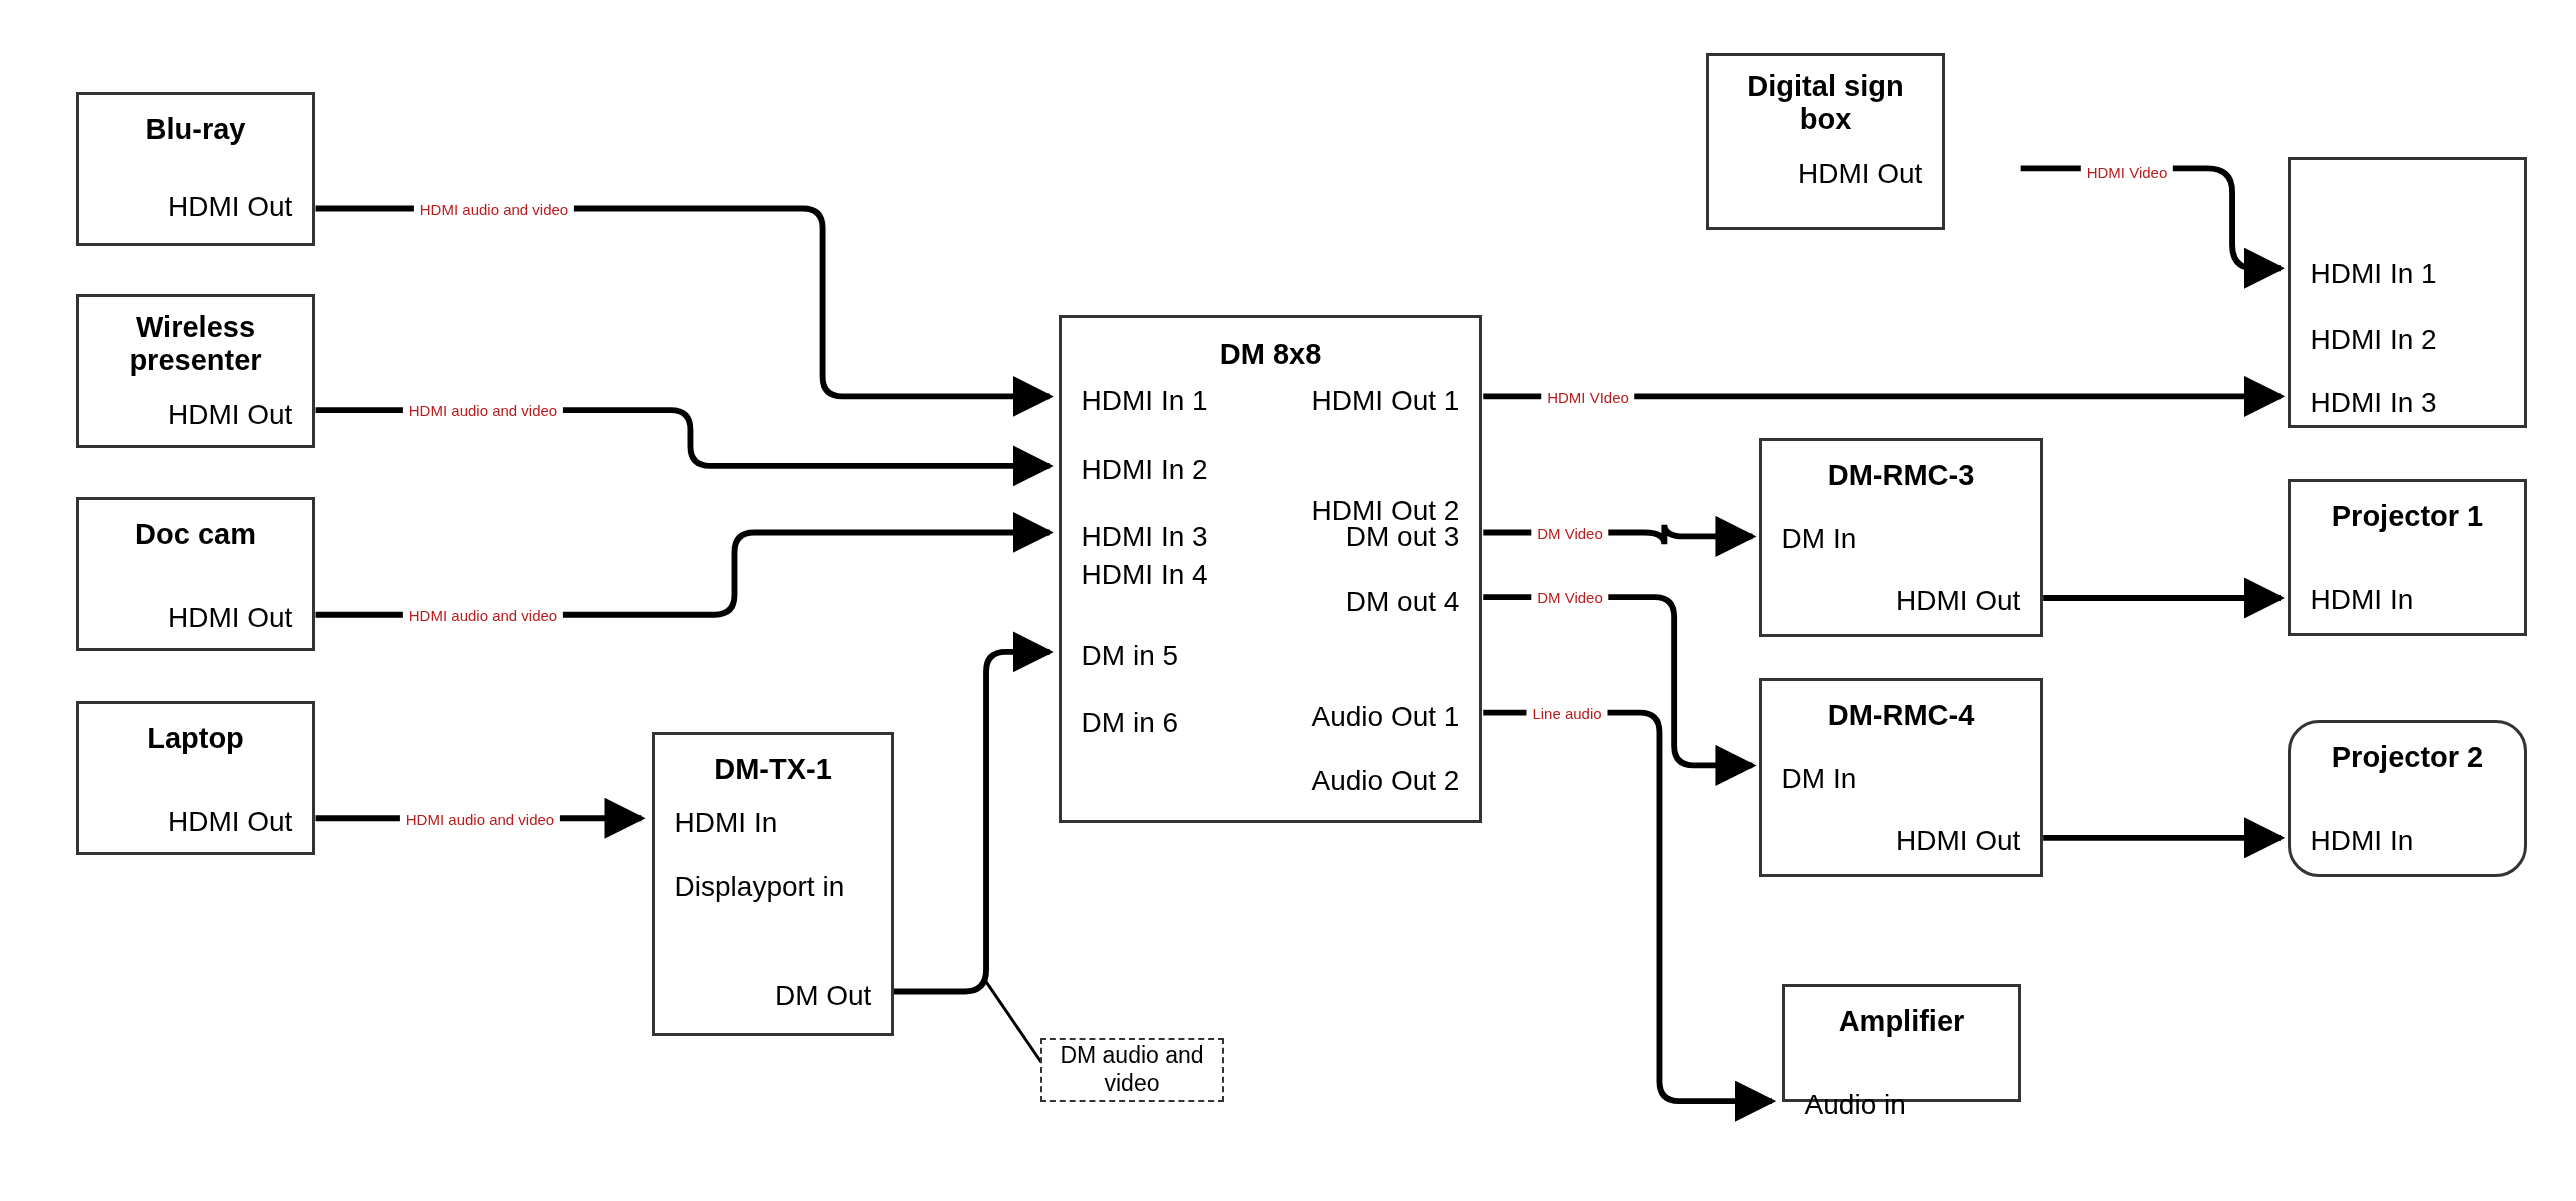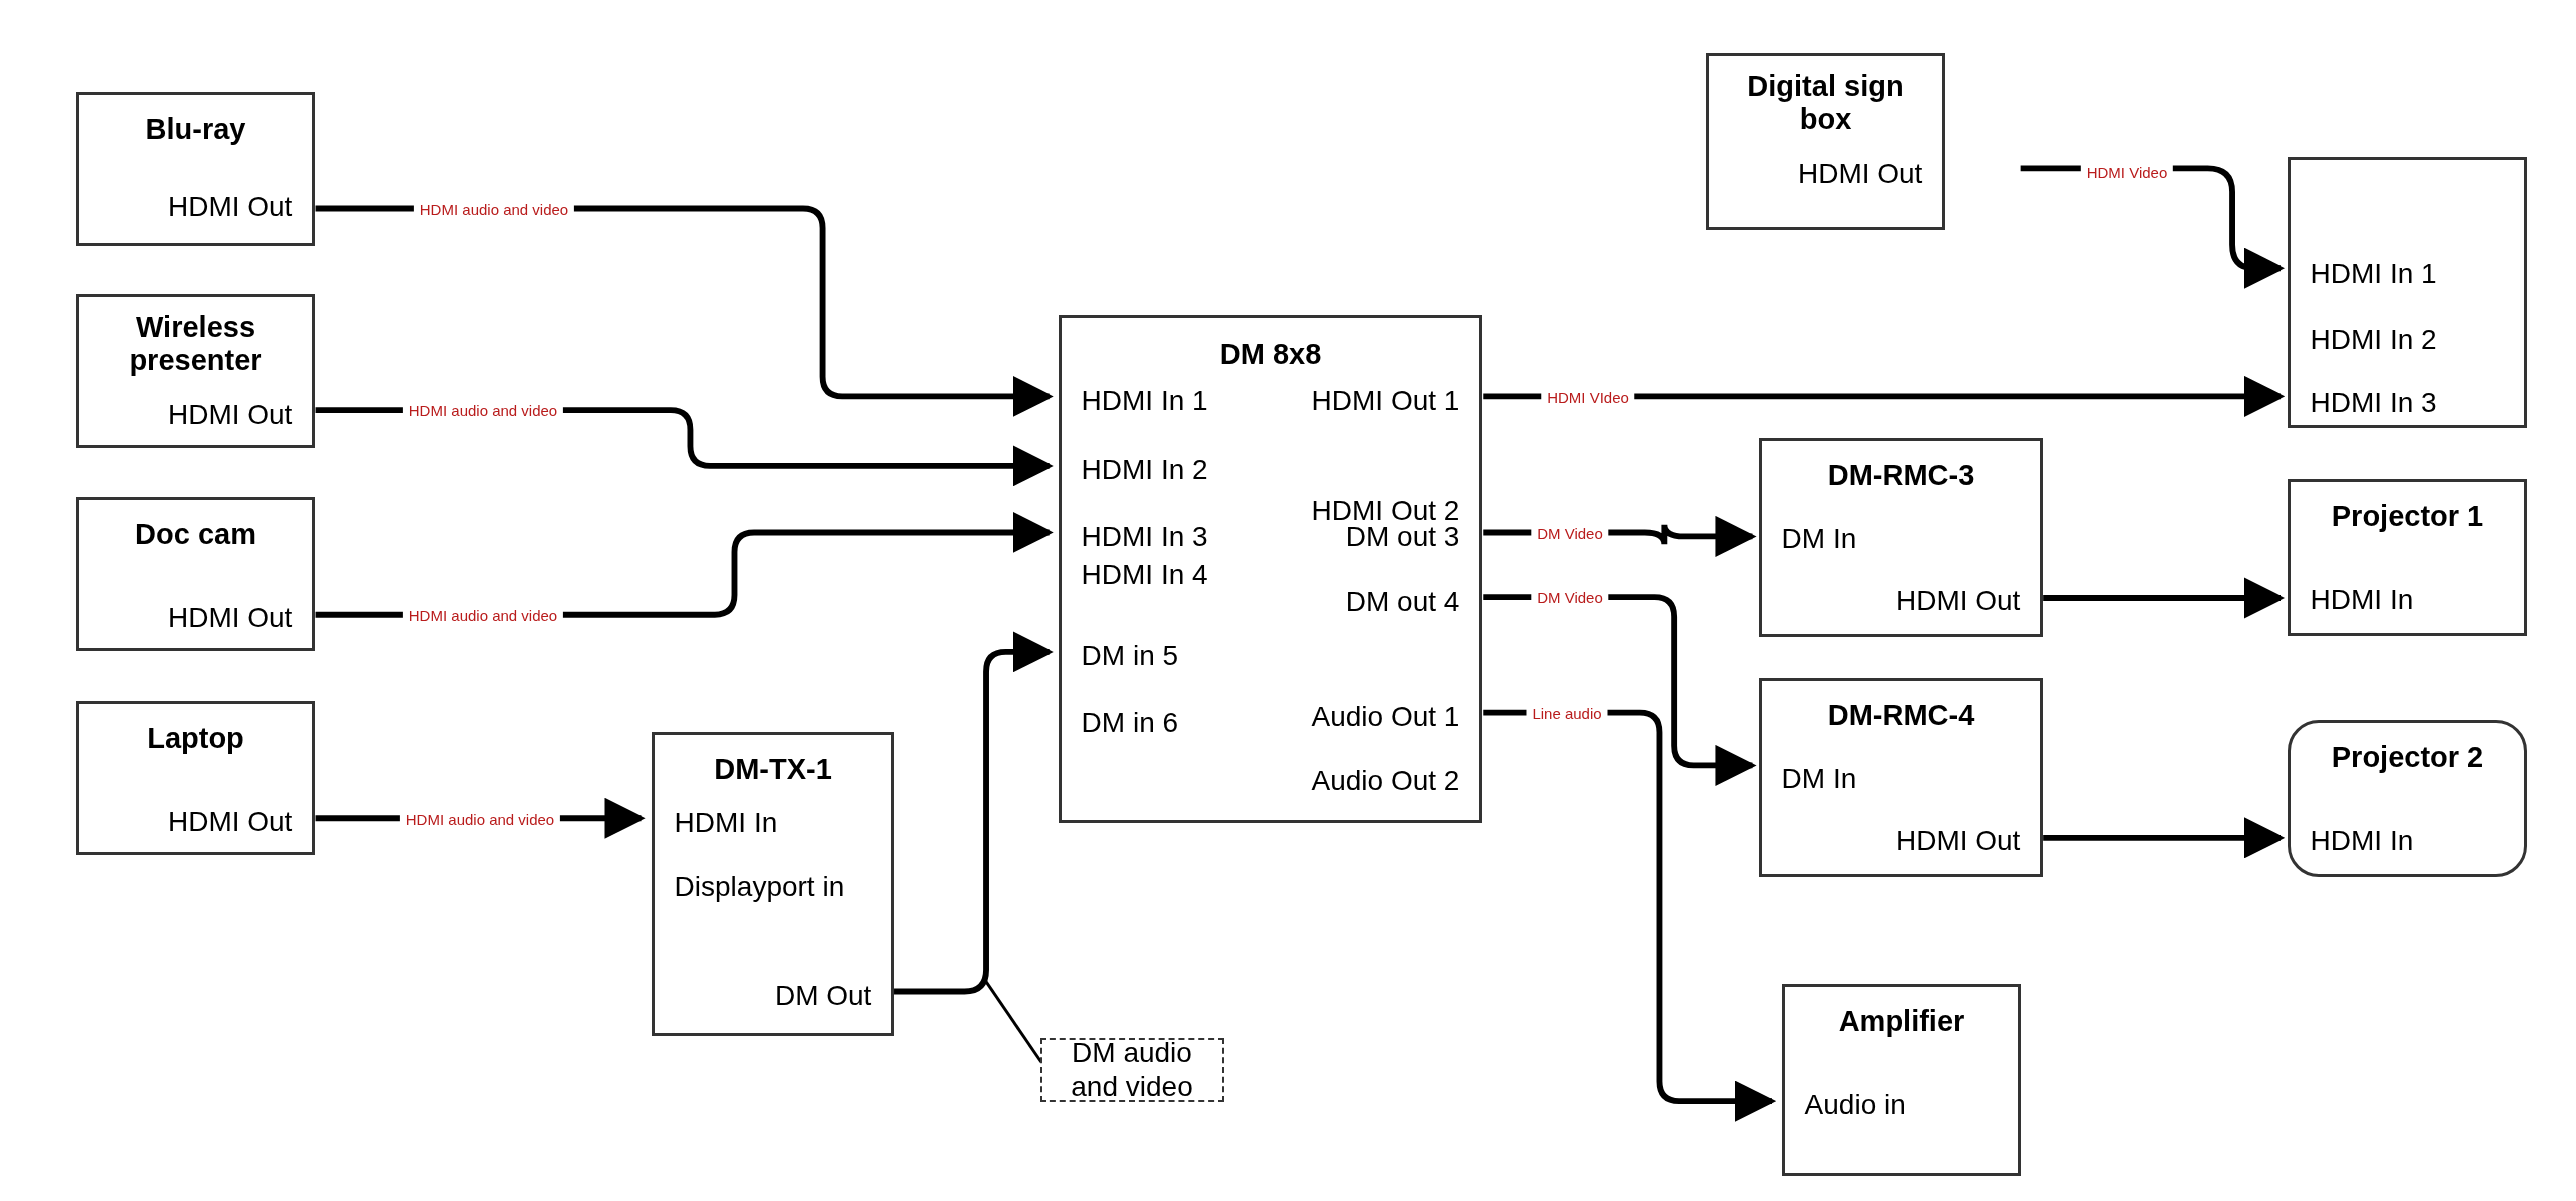--- a/index.html
+++ b/index.html
@@ -57,21 +57,21 @@
   }
   .callout {
     position: absolute;
     box-sizing: border-box;
     border: 2.9px dashed #333333;
     background: #ffffff;
     display: flex;
     align-items: center;
     justify-content: center;
     text-align: center;
-    font-size: 28px;
+    font-size: 23px;
     color: #000000;
     line-height: 1.2;
     padding: 3.9px 7.8px;
   }
 </style>
 </head>
 <body>
 
 <div id="canvas">
 
@@ -178,21 +178,21 @@
   <div class="node" style="left:2288px; top:479px; width:239px; height:157px;">
     <div class="title" style="top:17.6px;">Projector 1</div>
     <div class="port left" style="top:102px;">HDMI In</div>
   </div>
 
   <div class="node" style="left:2288px; top:720px; width:239px; height:157px;border-radius:31px;">
     <div class="title" style="top:17.6px;">Projector 2</div>
     <div class="port left" style="top:102px;">HDMI In</div>
   </div>
 
-  <div class="node" style="left:1782px; top:984px; width:239px; height:192px;">
+  <div class="node" style="left:1782px; top:984px; width:239px; height:118px;">
     <div class="title" style="top:17.6px;">Amplifier</div>
     <div class="port left" style="top:102px;">Audio in</div>
   </div>
 
   <div class="edge-label" style="left:494px; top:209px;">HDMI audio and video</div>
 
   <div class="edge-label" style="left:483px; top:410px;">HDMI audio and video</div>
 
   <div class="edge-label" style="left:483px; top:615px;">HDMI audio and video</div>
 

